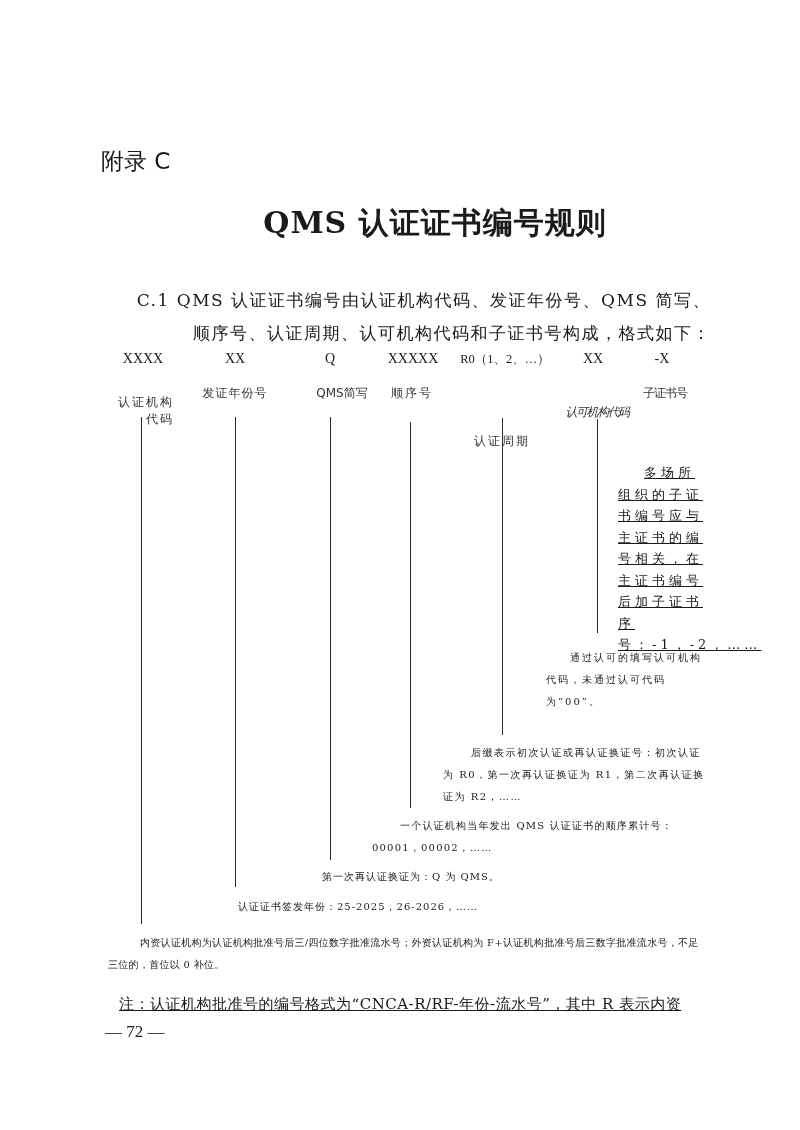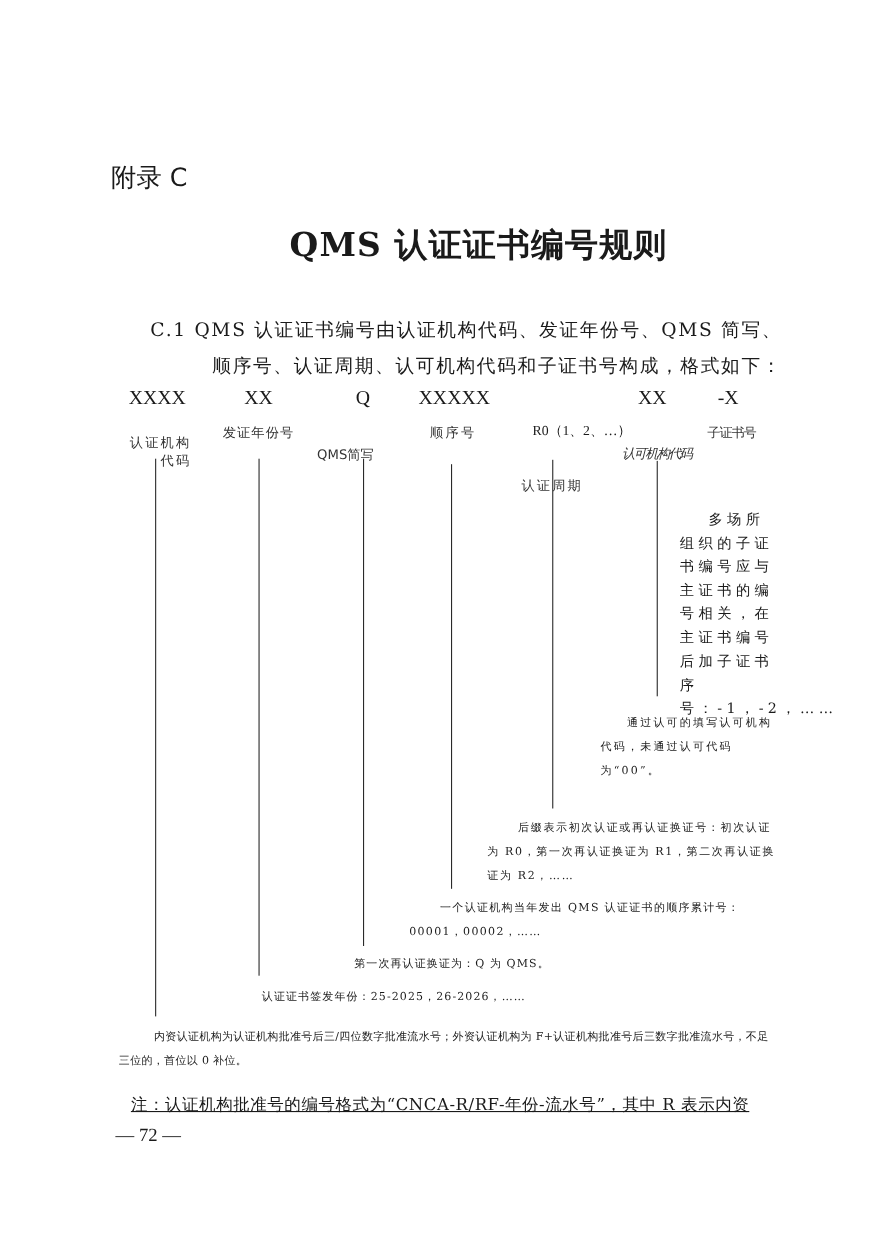--- a/index.html
+++ b/index.html
@@ -4,21 +4,21 @@
 <style>
   html, body { margin:0; padding:0; background:#ffffff; }
   body { width:800px; height:1130px; position:relative; overflow:hidden;
          font-family:"DejaVu Serif","Liberation Serif", serif; color:#1a1a1a; }
   .abs { position:absolute; white-space:nowrap; }
   .appendix { left:101px; top:146px; font-size:23px; font-family:"DejaVu Sans","Liberation Sans",sans-serif; }
   .title { left:0; width:800px; text-align:center; top:203px; font-size:30px; font-weight:bold;
            font-family:"DejaVu Serif","Liberation Serif",serif; letter-spacing:1px;padding-left:35px; }
   .intro { left:101px; width:610px; top:284px; font-size:17px; line-height:33px; white-space:normal;
            letter-spacing:1.5px; text-indent:33px;text-align:right; }
-  .code { font-family:"Liberation Serif",serif; font-size:18px; top:351px; text-align:center; }
+  .code { font-family:"Liberation Serif",serif; font-size:14px; top:351px; text-align:center; }
   .lbl { font-size:12px; text-align:center; color:#333; line-height:17px;
          font-family:"DejaVu Sans","Liberation Sans",sans-serif; }
   .vline { position:absolute; width:1.3px; background:#2a2a2a; }
   .note { font-size:10px; line-height:22px; letter-spacing:1px; white-space:normal; color:#1a1a1a; }
   .side { left:618px; top:462px; width:86px; font-size:13px; line-height:21.5px; letter-spacing:4px; white-space:normal; }
   .footer-note { left:101px; width:610px; top:995px; font-size:15px; letter-spacing:0.5px; white-space:normal; }
   .pageno { left:105px; top:1022px; font-size:17px; font-family:"Liberation Serif",serif; }
 </style>
 </head>
 <body>
@@ -26,40 +26,40 @@
 <div class="abs appendix">附录 C</div>
 
 <div class="abs title">QMS 认证证书编号规则</div>
 
 <div class="abs intro">C.1 QMS 认证证书编号由认证机构代码、发证年份号、QMS 简写、顺序号、认证周期、认可机构代码和子证书号构成，格式如下：</div>
 
 <div class="abs code" style="left:115px;width:56px;">XXXX</div>
 <div class="abs code" style="left:210px;width:50px;">XX</div>
 <div class="abs code" style="left:305px;width:50px;">Q</div>
 <div class="abs code" style="left:378px;width:70px;">XXXXX</div>
-<div class="abs code" style="left:484px;width:90px;font-size:12.5px;margin-top:32px;">R0（1、2、…）</div>
+<div class="abs code" style="left:460px;width:90px;font-size:12.5px;">R0（1、2、…）</div>
 <div class="abs code" style="left:568px;width:50px;">XX</div>
 <div class="abs code" style="left:640px;width:44px;">-X</div>
 
 <div class="abs lbl" style="left:112px;width:62px;top:394px;white-space:normal;letter-spacing:2px;text-align:right;">认证机构代码</div>
 <div class="abs lbl" style="left:192px;width:86px;top:385px;letter-spacing:1px;">发证年份号</div>
-<div class="abs lbl" style="left:272px;width:84px;top:385px;margin-top:20px;">QMS简写</div>
+<div class="abs lbl" style="left:300px;width:84px;top:385px;">QMS简写</div>
 <div class="abs lbl" style="left:380px;width:64px;top:385px;letter-spacing:2px;">顺序号</div>
 <div class="abs lbl" style="left:464px;width:76px;top:385px;letter-spacing:2px;margin-top:48px;">认证周期</div>
 <div class="abs lbl" style="left:560px;width:74px;top:404px;letter-spacing:-1.5px;font-style:italic;">认可机构代码</div>
 <div class="abs lbl" style="left:640px;width:50px;top:385px;letter-spacing:-1px;">子证书号</div>
 
 <div class="vline" style="left:141px;top:417px;height:507px;"></div>
 <div class="vline" style="left:235px;top:417px;height:470px;"></div>
 <div class="vline" style="left:330px;top:417px;height:443px;"></div>
 <div class="vline" style="left:410px;top:422px;height:386px;"></div>
 <div class="vline" style="left:502px;top:418px;height:317px;"></div>
 <div class="vline" style="left:597px;top:419px;height:214px;"></div>
 
-<div class="abs note side" style="text-indent:26px;">多场所组织的子证书编号应与主证书的编号相关，在主证书编号后加子证书序号：-1，-2，……</div>
+<div class="abs note side" style="text-indent:26px;text-decoration:underline;">多场所组织的子证书编号应与主证书的编号相关，在主证书编号后加子证书序号：-1，-2，……</div>
 
 <div class="abs note" style="left:546px;top:647px;width:158px;text-indent:24px;letter-spacing:2px;">通过认可的填写认可机构代码，未通过认可代码为“00”。</div>
 
 <div class="abs note" style="left:443px;top:742px;width:262px;text-indent:28px;letter-spacing:1.5px;">后缀表示初次认证或再认证换证号：初次认证为 R0，第一次再认证换证为 R1，第二次再认证换证为 R2，……</div>
 
 <div class="abs note" style="left:372px;top:815px;width:332px;text-indent:28px;letter-spacing:1.2px;">一个认证机构当年发出 QMS 认证证书的顺序累计号：00001，00002，……</div>
 
 <div class="abs note" style="left:322px;top:866px;">第一次再认证换证为：Q 为 QMS。</div>
 
 <div class="abs note" style="left:238px;top:896px;">认证证书签发年份：25-2025，26-2026，……</div>

